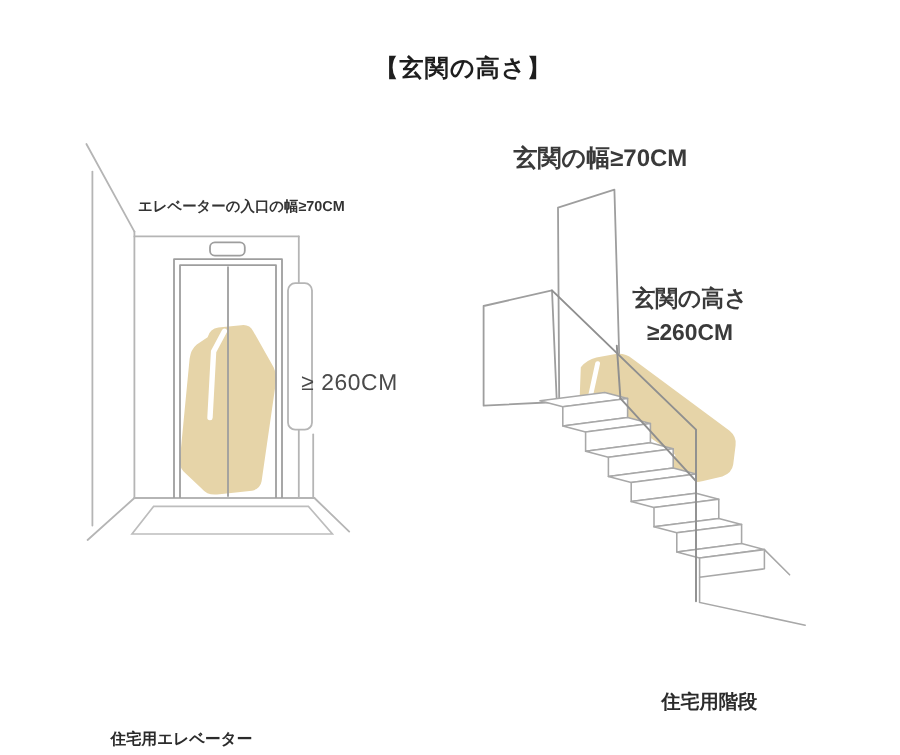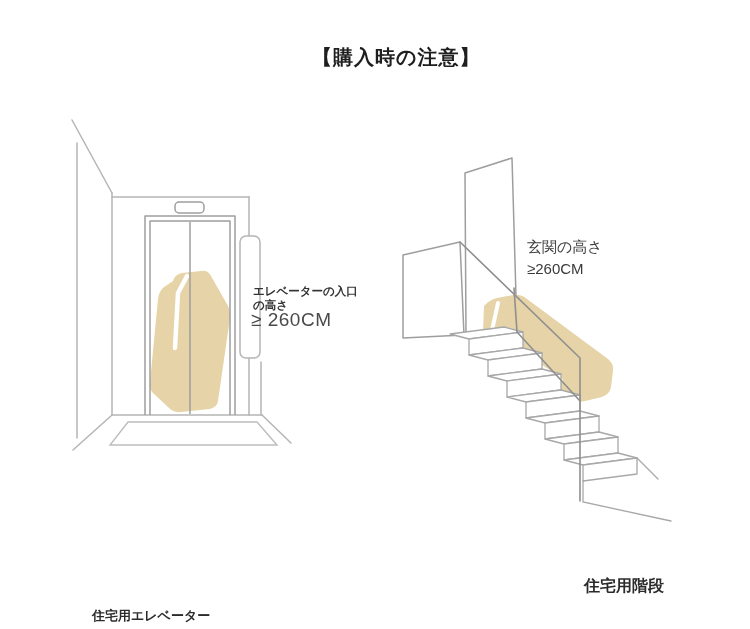--- a/index.html
+++ b/index.html
@@ -12,24 +12,24 @@
   .abs{position:absolute;}
   .lbl{white-space:pre-line;line-height:1.2;}
   #title{
     left:312px;top:45px;font-size:20px;font-weight:700;color:#1e1e1e;
     letter-spacing:1px;
   }
   #lbl-elev-width{left:115px;top:165px;font-size:12px;font-weight:600;color:#333;}
   #lbl-elev-height{left:253px;top:284px;font-size:11.5px;font-weight:600;color:#333;line-height:1.25;}
   #lbl-elev-height-value{left:251px;top:309px;font-size:19px;font-weight:400;color:#4a4a4a;letter-spacing:0.5px;}
   #lbl-genkan-width{left:428px;top:120px;font-size:20px;font-weight:600;color:#3a3a3a;}
-  #lbl-genkan-height{left:527px;top:236px;font-size:15px;font-weight:400;color:#3a3a3a;line-height:1.45;}
+  #lbl-genkan-height{left:527px;top:236px;font-size:19px;font-weight:700;color:#3a3a3a;line-height:1.45;text-align:center;}
   #lbl-corridor-width{left:393px;top:454px;font-size:19px;font-weight:600;color:#3a3a3a;}
   #cap-elevator{left:92px;top:576px;font-size:13px;font-weight:600;color:#2b2b2b;margin-top:32px;}
-  #cap-stairs{left:551px;top:576px;font-size:16px;font-weight:600;color:#2b2b2b;margin-left:33px;}
+  #cap-stairs{left:551px;top:576px;font-size:16px;font-weight:600;color:#2b2b2b;}
   svg{position:absolute;left:0;top:0;}
   .wall{stroke:#b5b5b5;stroke-width:1.5;fill:none;stroke-linecap:round;}
   .door{stroke:#9e9e9e;stroke-width:1.5;fill:none;stroke-linejoin:round;}
   .panelw{fill:#ffffff;stroke:#9e9e9e;stroke-width:1.5;stroke-linejoin:round;}
   .beige{fill:var(--beige,#e6d4a8);stroke:none;}
   .slit{stroke:#ffffff;fill:none;stroke-linecap:round;}
   .step{fill:#ffffff;stroke:#a8a8a8;stroke-width:1.3;stroke-linejoin:round;}
   .rail{stroke:#8f8f8f;stroke-width:1.6;fill:none;stroke-linecap:round;}
   .thin{stroke:#a8a8a8;stroke-width:1.3;fill:none;stroke-linecap:round;}
 </style>
@@ -108,28 +108,28 @@
       </g>
 
       <g>
         <path class="rail" d="M460,242 L580,358 L580,501"></path>
         <path class="rail" d="M514,288 L517,332"></path>
         <path class="rail" d="M517,332 L580,401"></path>
       </g>
     </g>
   </svg>
 
-  <div class="abs lbl" id="title">【購入時の注意】</div>
+  <div class="abs lbl" id="title">【玄関の高さ】</div>
 
+  <div class="abs lbl" id="lbl-elev-width">エレベーターの入口の幅≥70CM</div>
 
-  <div class="abs lbl" id="lbl-elev-height">エレベーターの入口
-の高さ</div>
 
   <div class="abs lbl" id="lbl-elev-height-value">≥ 260CM</div>
 
+  <div class="abs lbl" id="lbl-genkan-width">玄関の幅≥70CM</div>
 
   <div class="abs lbl" id="lbl-genkan-height">玄関の高さ
 ≥260CM</div>
 
 
   <div class="abs lbl" id="cap-elevator">住宅用エレベーター</div>
 
   <div class="abs lbl" id="cap-stairs">住宅用階段</div>
 </div>
 

